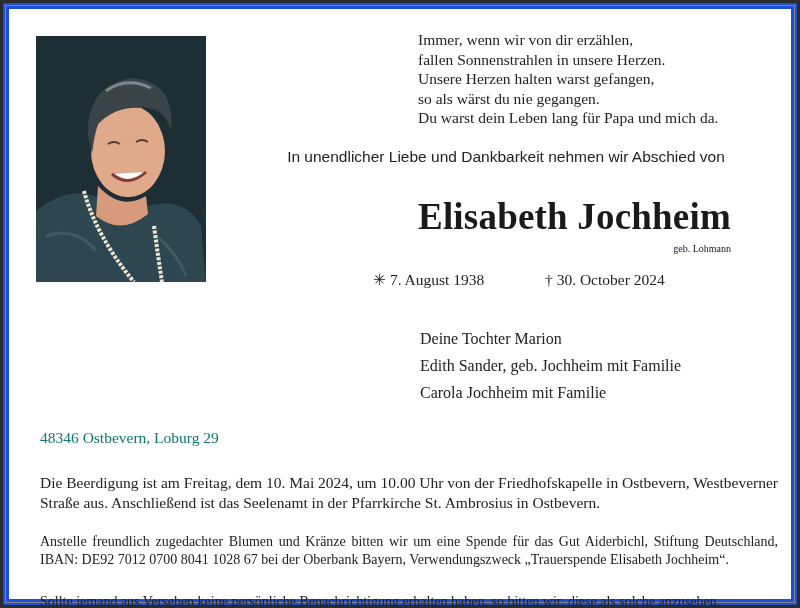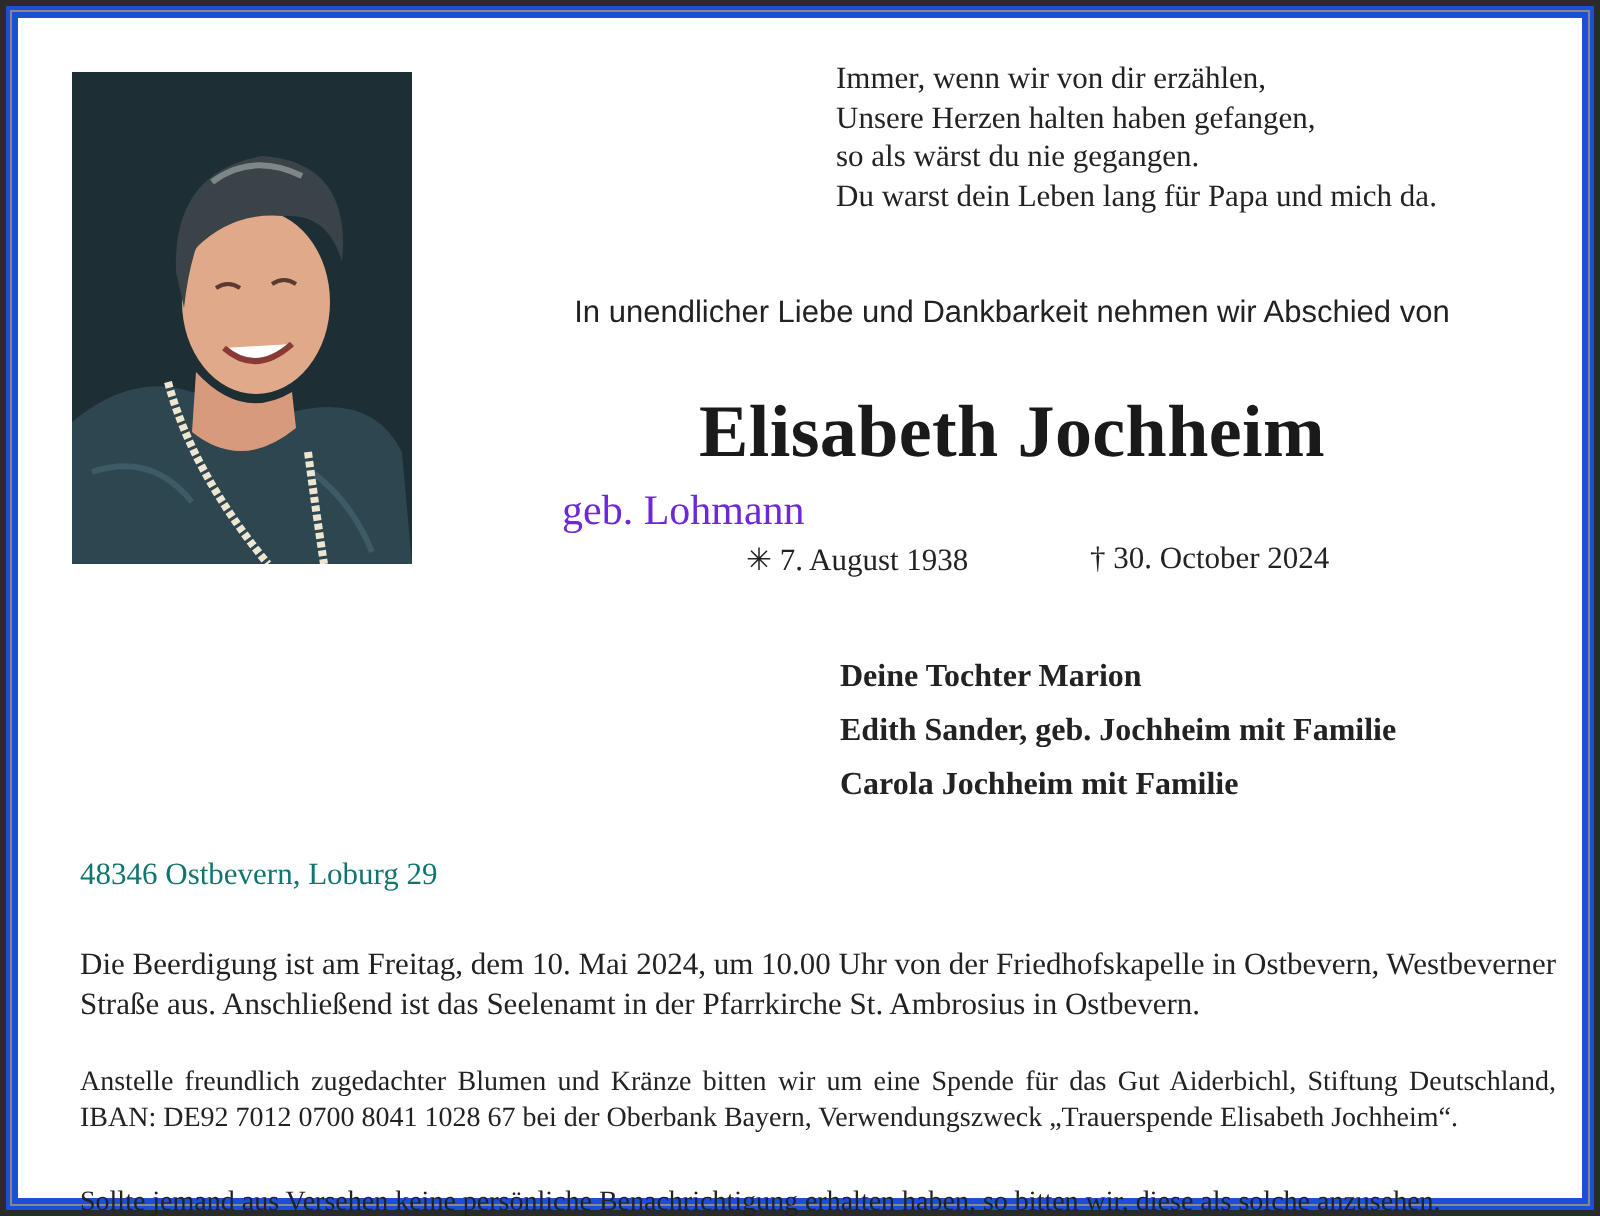--- a/index.html
+++ b/index.html
@@ -28,38 +28,38 @@
       font-family: "Liberation Serif", serif;
       font-size: 15.5px; line-height: 19.5px; color: #222;
     }
     .poem div { white-space: nowrap; }
     .intro {
       position: absolute; left: 272px; top: 139px; width: 450px; text-align: center;
       font-family: Liberation Sans, sans-serif;
       font-size: 15.5px; color: #222; white-space: nowrap;
     }
     .name {
-      position: absolute; left: 272px; top: 186px; width: 450px; text-align: center;
+      position: absolute; left: 272px; top: 186px; width: 450px; text-align: right;
       font-family: "Liberation Serif", serif; font-weight: bold;
       font-size: 37px; color: #1a1a1a; letter-spacing: 0.2px; white-space: nowrap;
     }
     .maiden {
-      position: absolute; left: 272px; top: 234px; width: 450px; text-align: left;
+      position: absolute; left: 272px; top: 234px; width: 450px; text-align: right;
       font-family: "Liberation Serif", serif;
-      font-size: 21px; color: #6d28d9;
+      font-size: 10px; color: #0f172a;
     }
     .dates {
       position: absolute; top: 262px; left: 0; width: 800px;
       font-family: "Liberation Serif", serif; font-size: 15.5px; color: #222;
     }
     .born { position: absolute; left: 334px; white-space: nowrap; margin-left: 30px; }
     .died { position: absolute; left: 536px; white-space: nowrap; }
     .mourners {
       position: absolute; left: 411px; top: 316px;
-      font-family: "Liberation Serif", serif; font-weight: bold;
+      font-family: "Liberation Serif", serif; font-weight: normal;
       font-size: 16px; line-height: 27px; color: #222;
     }
     .mourners div { white-space: nowrap; }
     .address {
       position: absolute; left: 31px; top: 420px;
       font-family: "Liberation Serif", serif; font-size: 15.5px; color: #0f766e; white-space: nowrap;
     }
     .para {
       position: absolute; left: 31px; width: 738px;
       font-family: "Liberation Serif", serif; color: #222;
@@ -93,21 +93,22 @@
 
       <path d="M76 138 Q92 152 110 136" stroke="#8a3a35" stroke-width="3" fill="#ffffff"></path>
 
       <path d="M48 155 Q60 200 98 246" stroke="#efe6d2" stroke-width="4" stroke-dasharray="3 1.5" fill="none"></path>
       <path d="M118 190 Q122 220 126 246" stroke="#efe6d2" stroke-width="4" stroke-dasharray="3 1.5" fill="none"></path>
     </svg>
   </div>
 
   <div class="poem">
     <div>Immer, wenn wir von dir erzählen,</div>
-    <div>Unsere Herzen halten haben gefangen,</div>
+    <div>fallen Sonnenstrahlen in unsere Herzen.</div>
+    <div>Unsere Herzen halten warst gefangen,</div>
     <div>so als wärst du nie gegangen.</div>
     <div>Du warst dein Leben lang für Papa und mich da.</div>
   </div>
 
   <div class="intro">In unendlicher Liebe und Dankbarkeit nehmen wir Abschied von</div>
 
   <div class="name">Elisabeth Jochheim</div>
 
   <div class="maiden">geb. Lohmann</div>
 

